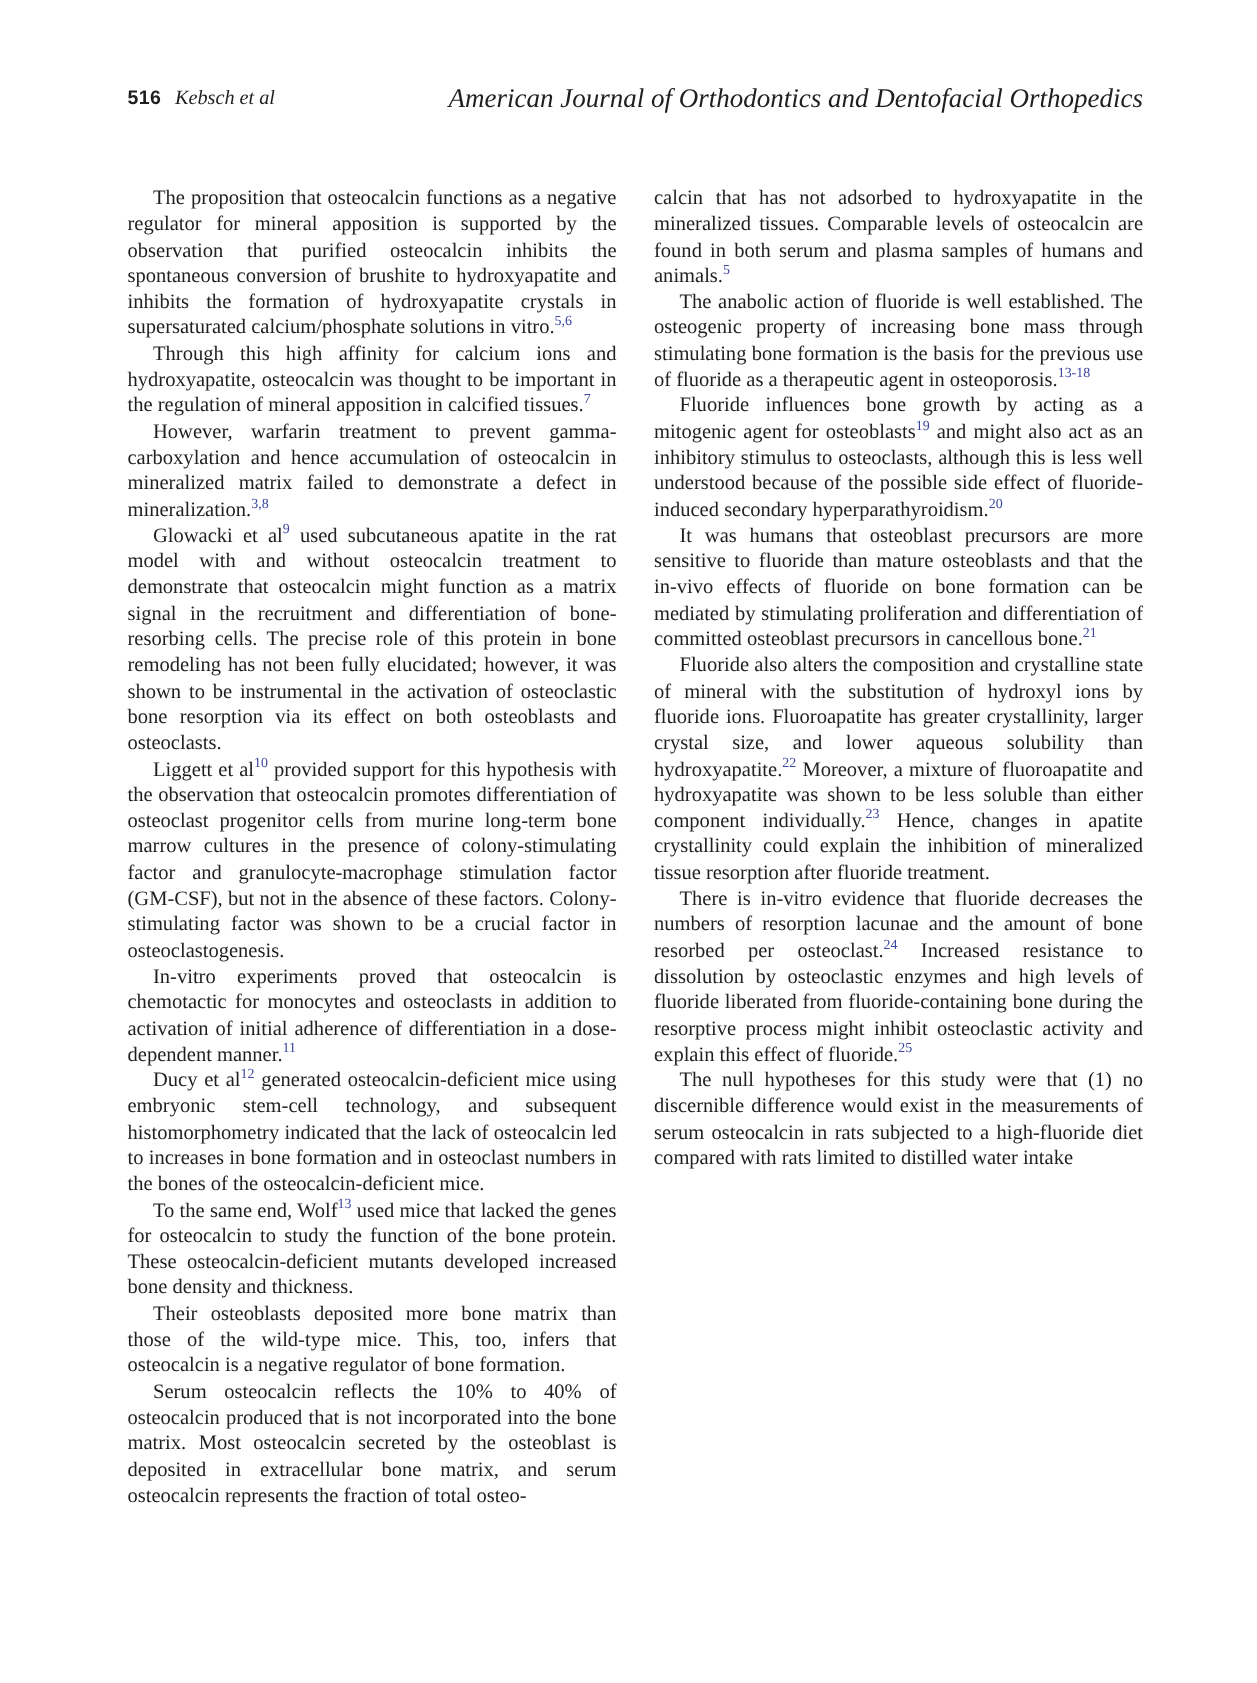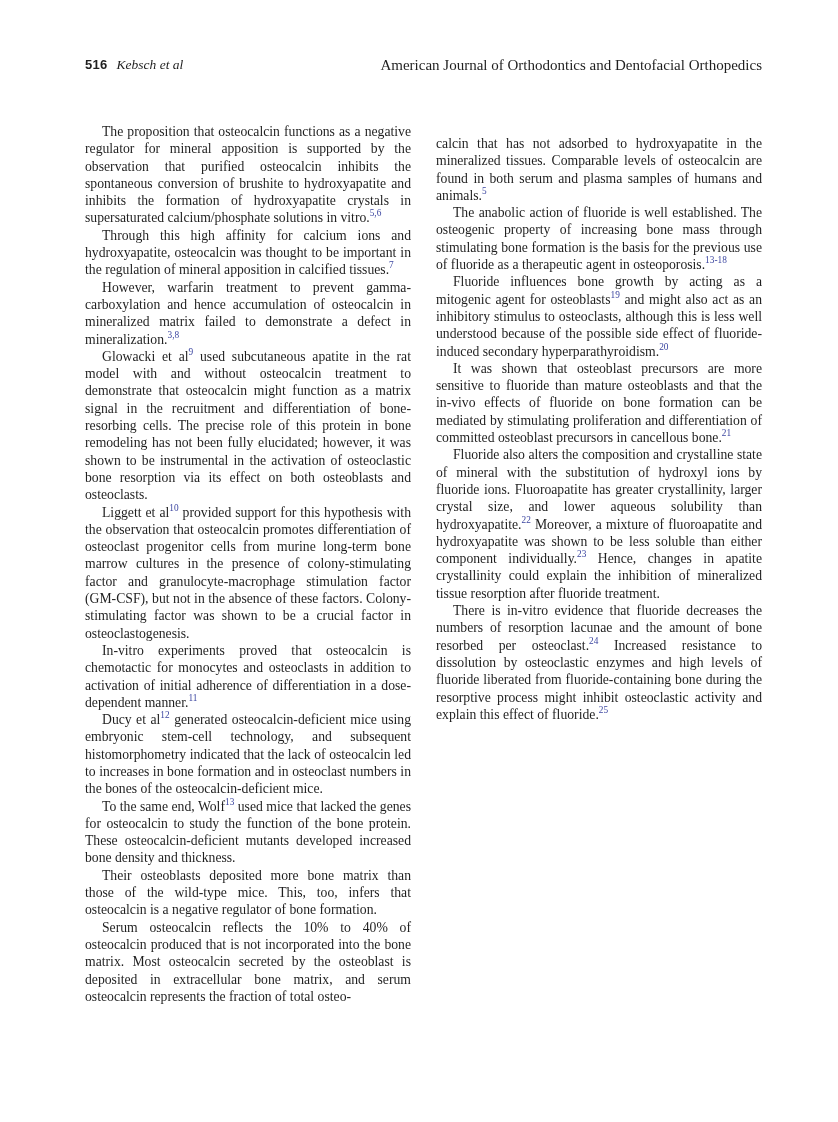--- a/index.html
+++ b/index.html
@@ -35,21 +35,22 @@
     font-size: 13px;
     letter-spacing: 0.3px;
   }
   .running-author {
     font-style: italic;
     margin-left: 9px;
     font-size: 13.5px;
   }
   .header-right {
     text-align: right;
-    font-size: 15px;
+    font-style: italic;
+    font-size: 18px;
     line-height: 16.5px;
   }
   .content {
     position: absolute;
     left: 85px;
     top: 123px;
     width: 677px;
     display: flex;
     gap: 25px;
   }
@@ -60,21 +61,20 @@
     line-height: 17.3px;
     hyphens: none;
   }
   p.para {
     margin: 0;
     padding: 0;
     text-indent: 17px;
   }
   p.para.no-indent {
     text-indent: 0;
-    margin-top: 12px;
   }
   sup.cite {
     font-size: 9.3px;
     line-height: 0;
     vertical-align: super;
     text-decoration: none;
   }
 </style>
 </head>
 <body>
@@ -100,19 +100,20 @@
         <p class="para"><span>In-vitro experiments proved that osteocalcin is chemotactic for monocytes and osteoclasts in addition to activation of initial adherence of differentiation in a dose-dependent manner.</span><sup class="cite" style="color: rgb(59, 69, 160);">11</sup></p>
         <p class="para"><span>Ducy et al</span><sup class="cite" style="color: rgb(59, 69, 160);">12</sup><span> generated osteocalcin-deficient mice using embryonic stem-cell technology, and subsequent histomorphometry indicated that the lack of osteocalcin led to increases in bone formation and in osteoclast numbers in the bones of the osteocalcin-deficient mice.</span></p>
         <p class="para"><span>To the same end, Wolf</span><sup class="cite" style="color: rgb(59, 69, 160);">13</sup><span> used mice that lacked the genes for osteocalcin to study the function of the bone protein. These osteocalcin-deficient mutants developed increased bone density and thickness.</span></p>
         <p class="para"><span>Their osteoblasts deposited more bone matrix than those of the wild-type mice. This, too, infers that osteocalcin is a negative regulator of bone formation.</span></p>
         <p class="para"><span>Serum osteocalcin reflects the 10% to 40% of osteocalcin produced that is not incorporated into the bone matrix. Most osteocalcin secreted by the osteoblast is deposited in extracellular bone matrix, and serum osteocalcin represents the fraction of total osteo-</span></p>
       </div>
     <div class="col">
         <p class="para no-indent"><span>calcin that has not adsorbed to hydroxyapatite in the mineralized tissues. Comparable levels of osteocalcin are found in both serum and plasma samples of humans and animals.</span><sup class="cite" style="color: rgb(59, 69, 160);">5</sup></p>
         <p class="para"><span>The anabolic action of fluoride is well established. The osteogenic property of increasing bone mass through stimulating bone formation is the basis for the previous use of fluoride as a therapeutic agent in osteoporosis.</span><sup class="cite" style="color: rgb(59, 69, 160);">13-18</sup></p>
         <p class="para"><span>Fluoride influences bone growth by acting as a mitogenic agent for osteoblasts</span><sup class="cite" style="color: rgb(59, 69, 160);">19</sup><span> and might also act as an inhibitory stimulus to osteoclasts, although this is less well understood because of the possible side effect of fluoride-induced secondary hyperparathyroidism.</span><sup class="cite" style="color: rgb(59, 69, 160);">20</sup></p>
-        <p class="para"><span>It was shown that osteoblast precursors are more sensitive to fluoride than mature osteoblasts and that the in-vivo effects of fluoride on bone formation can be mediated by stimulating proliferation and differentiation of committed osteoblast precursors in cancellous bone.</span><sup class="cite" style="color: rgb(59, 69, 160);">21</sup></p>
+        <p class="para"><span>It was humans that osteoblast precursors are more sensitive to fluoride than mature osteoblasts and that the in-vivo effects of fluoride on bone formation can be mediated by stimulating proliferation and differentiation of committed osteoblast precursors in cancellous bone.</span><sup class="cite" style="color: rgb(59, 69, 160);">21</sup></p>
         <p class="para"><span>Fluoride also alters the composition and crystalline state of mineral with the substitution of hydroxyl ions by fluoride ions. Fluoroapatite has greater crystallinity, larger crystal size, and lower aqueous solubility than hydroxyapatite.</span><sup class="cite" style="color: rgb(59, 69, 160);">22</sup><span> Moreover, a mixture of fluoroapatite and hydroxyapatite was shown to be less soluble than either component individually.</span><sup class="cite" style="color: rgb(59, 69, 160);">23</sup><span> Hence, changes in apatite crystallinity could explain the inhibition of mineralized tissue resorption after fluoride treatment.</span></p>
         <p class="para"><span>There is in-vitro evidence that fluoride decreases the numbers of resorption lacunae and the amount of bone resorbed per osteoclast.</span><sup class="cite" style="color: rgb(59, 69, 160);">24</sup><span> Increased resistance to dissolution by osteoclastic enzymes and high levels of fluoride liberated from fluoride-containing bone during the resorptive process might inhibit osteoclastic activity and explain this effect of fluoride.</span><sup class="cite" style="color: rgb(59, 69, 160);">25</sup></p>
+        <p class="para"><span>The null hypotheses for this study were that (1) no discernible difference would exist in the measurements of serum osteocalcin in rats subjected to a high-fluoride diet compared with rats limited to distilled water intake</span></p>
       </div>
   </div>
 
 </div>
 
 </body></html>

